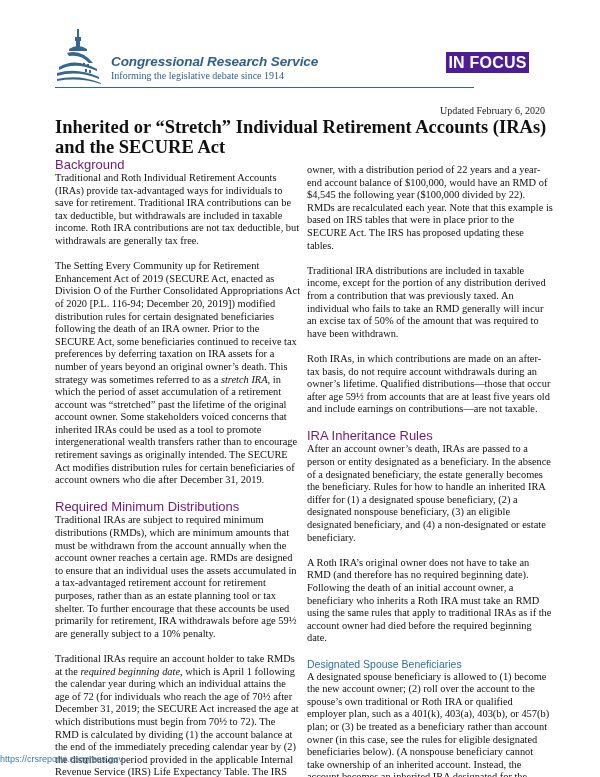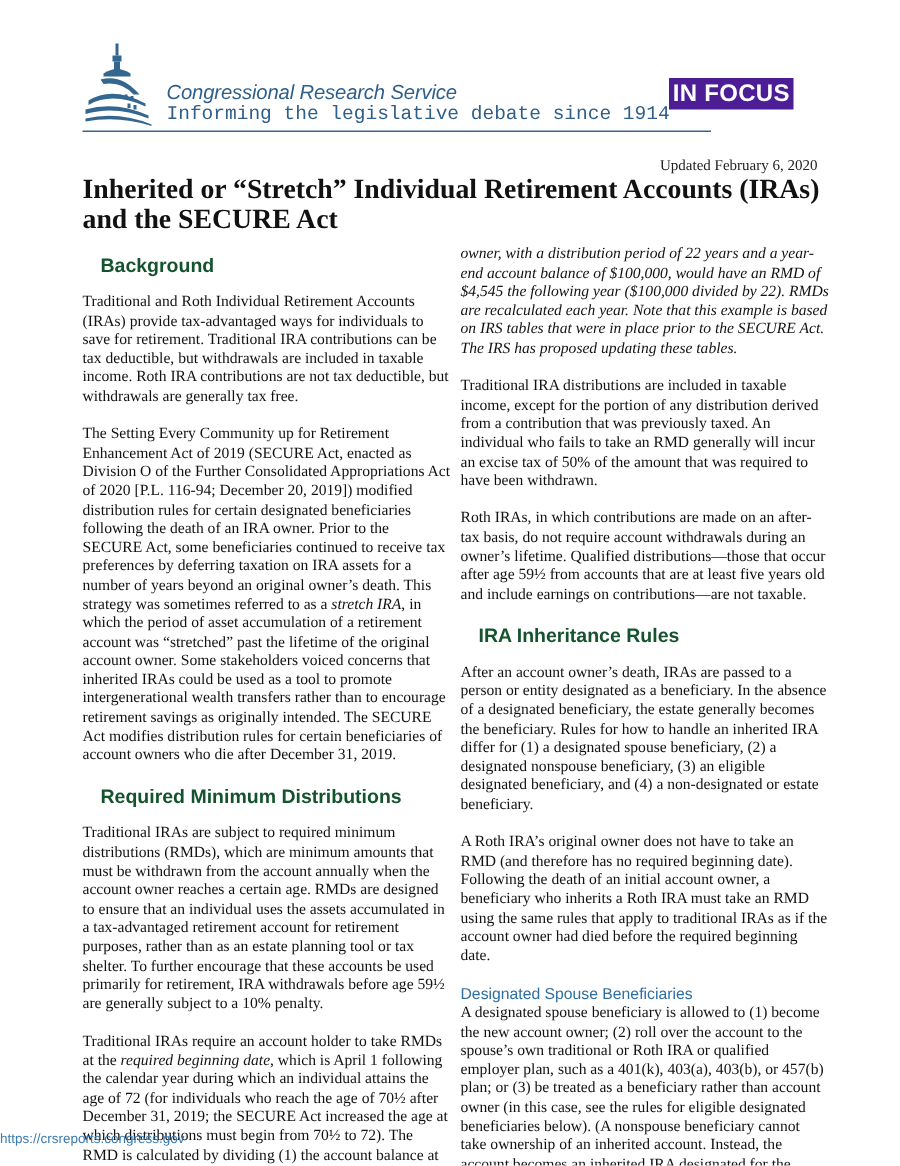--- a/index.html
+++ b/index.html
@@ -1,30 +1,30 @@
 <!DOCTYPE html>
 <html><head>
 <meta charset="utf-8">
 <style>
   html, body { margin:0; padding:0; background:#fff; }
   body { width:600px; height:777px; position:relative; overflow:hidden; font-family:"Liberation Serif", serif; color:#111; }
   .header { position:absolute; left:55px; top:25px; width:490px; height:64px; }
   .logo-icon { position:absolute; left:0; top:2px; width:50px; height:58px; }
   .brand { position:absolute; left:56px; top:30px; }
-  .brand-name { font-family:"Liberation Sans", sans-serif; font-weight:normal; font-style:italic; color:#2e5f8a; font-size:13.5px; letter-spacing:-0.1px; line-height:14px; }
-  .brand-tag { font-family:Liberation Mono, monospace; color:#2e5f8a; font-size:13px; line-height:11px; margin-top:1px; }
+  .brand-name { font-family:"Liberation Sans", sans-serif; font-weight:bold; font-style:italic; color:#2e5f8a; font-size:13.5px; letter-spacing:-0.1px; line-height:14px; }
+  .brand-tag { font-family:Liberation Serif, serif; color:#2e5f8a; font-size:10px; line-height:11px; margin-top:1px; }
   .infocus { position:absolute; left:391px; top:27px; width:83px; height:21px; background:#4c1d95; color:#fff; font-family:"Liberation Sans", sans-serif; font-weight:bold; font-size:16px; line-height:21px; text-align:center; letter-spacing:0.2px; }
   .rule { position:absolute; left:55px; top:87px; width:419px; height:1px; background:#34678f; }
   .updated { position:absolute; right:55px; top:105px; font-size:10px; color:#222; }
   .title { position:absolute; left:55px; top:117px; width:500px; font-size:18.5px; line-height:20px; font-weight:bold; margin:0; color:#111; }
   .col { position:absolute; top:157px; width:246px; font-size:10.4px; line-height:12.6px; }
   .col.left { left:55px; }
   .col.right { left:307px; top:164px; }
   .col p { margin:0 0 12.6px 0; }
-  h2 { font-family:"Liberation Sans", sans-serif; color:#14532d; font-size:13px; line-height:15px; margin:12px; font-weight:bold; }
+  h2 { font-family:"Liberation Sans", sans-serif; color:#701a75; font-size:13px; line-height:15px; margin:0; font-weight:normal; }
   h3 { font-family:"Liberation Sans", sans-serif; color:#2e6fa0; font-size:10.5px; line-height:13px; margin:0; font-weight:normal; }
   em { font-style:italic; }
   .footer { position:absolute; left:0; width:600px; top:754px; text-align:left; font-family:"Liberation Sans", sans-serif; font-size:9px; color:#3b7bb0; }
 </style>
 </head>
 <body>
 
 <div class="header">
   <svg class="logo-icon" viewBox="0 0 50 58">
     <g fill="#34678f">
@@ -56,21 +56,21 @@
 <div class="col left">
   <h2>Background</h2>
   <p>Traditional and Roth Individual Retirement Accounts (IRAs) provide tax-advantaged ways for individuals to save for retirement. Traditional IRA contributions can be tax deductible, but withdrawals are included in taxable income. Roth IRA contributions are not tax deductible, but withdrawals are generally tax free.</p>
   <p><span>The Setting Every Community up for Retirement Enhancement Act of 2019 (SECURE Act, enacted as Division O of the Further Consolidated Appropriations Act of 2020 [P.L. 116-94; December 20, 2019]) modified distribution rules for certain designated beneficiaries following the death of an IRA owner. Prior to the SECURE Act, some beneficiaries continued to receive tax preferences by deferring taxation on IRA assets for a number of years beyond an original owner’s death. This strategy was sometimes referred to as a </span><em>stretch IRA</em><span>, in which the period of asset accumulation of a retirement account was “stretched” past the lifetime of the original account owner. Some stakeholders voiced concerns that inherited IRAs could be used as a tool to promote intergenerational wealth transfers rather than to encourage retirement savings as originally intended. The SECURE Act modifies distribution rules for certain beneficiaries of account owners who die after December 31, 2019.</span></p>
   <h2>Required Minimum Distributions</h2>
   <p>Traditional IRAs are subject to required minimum distributions (RMDs), which are minimum amounts that must be withdrawn from the account annually when the account owner reaches a certain age. RMDs are designed to ensure that an individual uses the assets accumulated in a tax-advantaged retirement account for retirement purposes, rather than as an estate planning tool or tax shelter. To further encourage that these accounts be used primarily for retirement, IRA withdrawals before age 59½ are generally subject to a 10% penalty.</p>
   <p style="height:176px;overflow:hidden;"><span>Traditional IRAs require an account holder to take RMDs at the </span><em>required beginning date</em><span>, which is April 1 following the calendar year during which an individual attains the age of 72 (for individuals who reach the age of 70½ after December 31, 2019; the SECURE Act increased the age at which distributions must begin from 70½ to 72). The RMD is calculated by dividing (1) the account balance at the end of the immediately preceding calendar year by (2) the distribution period provided in the applicable Internal Revenue Service (IRS) Life Expectancy Table. The IRS publishes three RMD tables that differ based on the account owner’s marital status and, in the case of inherited accounts, on the account owner’s relationship with any beneficiary. For example, a 76-year-old unmarried account owner, with a distribution period of 22 years and a year-end account balance of $100,000, would have an RMD of $4,545 the following year ($100,000 divided by 22). RMDs are recalculated each year. Note that this example is based on IRS tables that were in place prior to the SECURE Act. The IRS has proposed updating these tables.</span></p>
 </div>
 
 <div class="col right">
-  <p style="margin-bottom:12.6px;font-style:italic;">owner, with a distribution period of 22 years and a year-end account balance of $100,000, would have an RMD of $4,545 the following year ($100,000 divided by 22). RMDs are recalculated each year. Note that this example is based on IRS tables that were in place prior to the SECURE Act. The IRS has proposed updating these tables.</p>
+  <p style="margin-bottom:12.6px;">owner, with a distribution period of 22 years and a year-end account balance of $100,000, would have an RMD of $4,545 the following year ($100,000 divided by 22). RMDs are recalculated each year. Note that this example is based on IRS tables that were in place prior to the SECURE Act. The IRS has proposed updating these tables.</p>
   <p>Traditional IRA distributions are included in taxable income, except for the portion of any distribution derived from a contribution that was previously taxed. An individual who fails to take an RMD generally will incur an excise tax of 50% of the amount that was required to have been withdrawn.</p>
   <p>Roth IRAs, in which contributions are made on an after-tax basis, do not require account withdrawals during an owner’s lifetime. Qualified distributions—those that occur after age 59½ from accounts that are at least five years old and include earnings on contributions—are not taxable.</p>
   <h2>IRA Inheritance Rules</h2>
   <p>After an account owner’s death, IRAs are passed to a person or entity designated as a beneficiary. In the absence of a designated beneficiary, the estate generally becomes the beneficiary. Rules for how to handle an inherited IRA differ for (1) a designated spouse beneficiary, (2) a designated nonspouse beneficiary, (3) an eligible designated beneficiary, and (4) a non-designated or estate beneficiary.</p>
   <p>A Roth IRA’s original owner does not have to take an RMD (and therefore has no required beginning date). Following the death of an initial account owner, a beneficiary who inherits a Roth IRA must take an RMD using the same rules that apply to traditional IRAs as if the account owner had died before the required beginning date.</p>
   <h3>Designated Spouse Beneficiaries</h3>
   <p>A designated spouse beneficiary is allowed to (1) become the new account owner; (2) roll over the account to the spouse’s own traditional or Roth IRA or qualified employer plan, such as a 401(k), 403(a), 403(b), or 457(b) plan; or (3) be treated as a beneficiary rather than account owner (in this case, see the rules for eligible designated beneficiaries below). (A nonspouse beneficiary cannot take ownership of an inherited account. Instead, the account becomes an inherited IRA designated for the nonspouse beneficiary in the name of the deceased account owner.)</p>
 
 </div>
 

